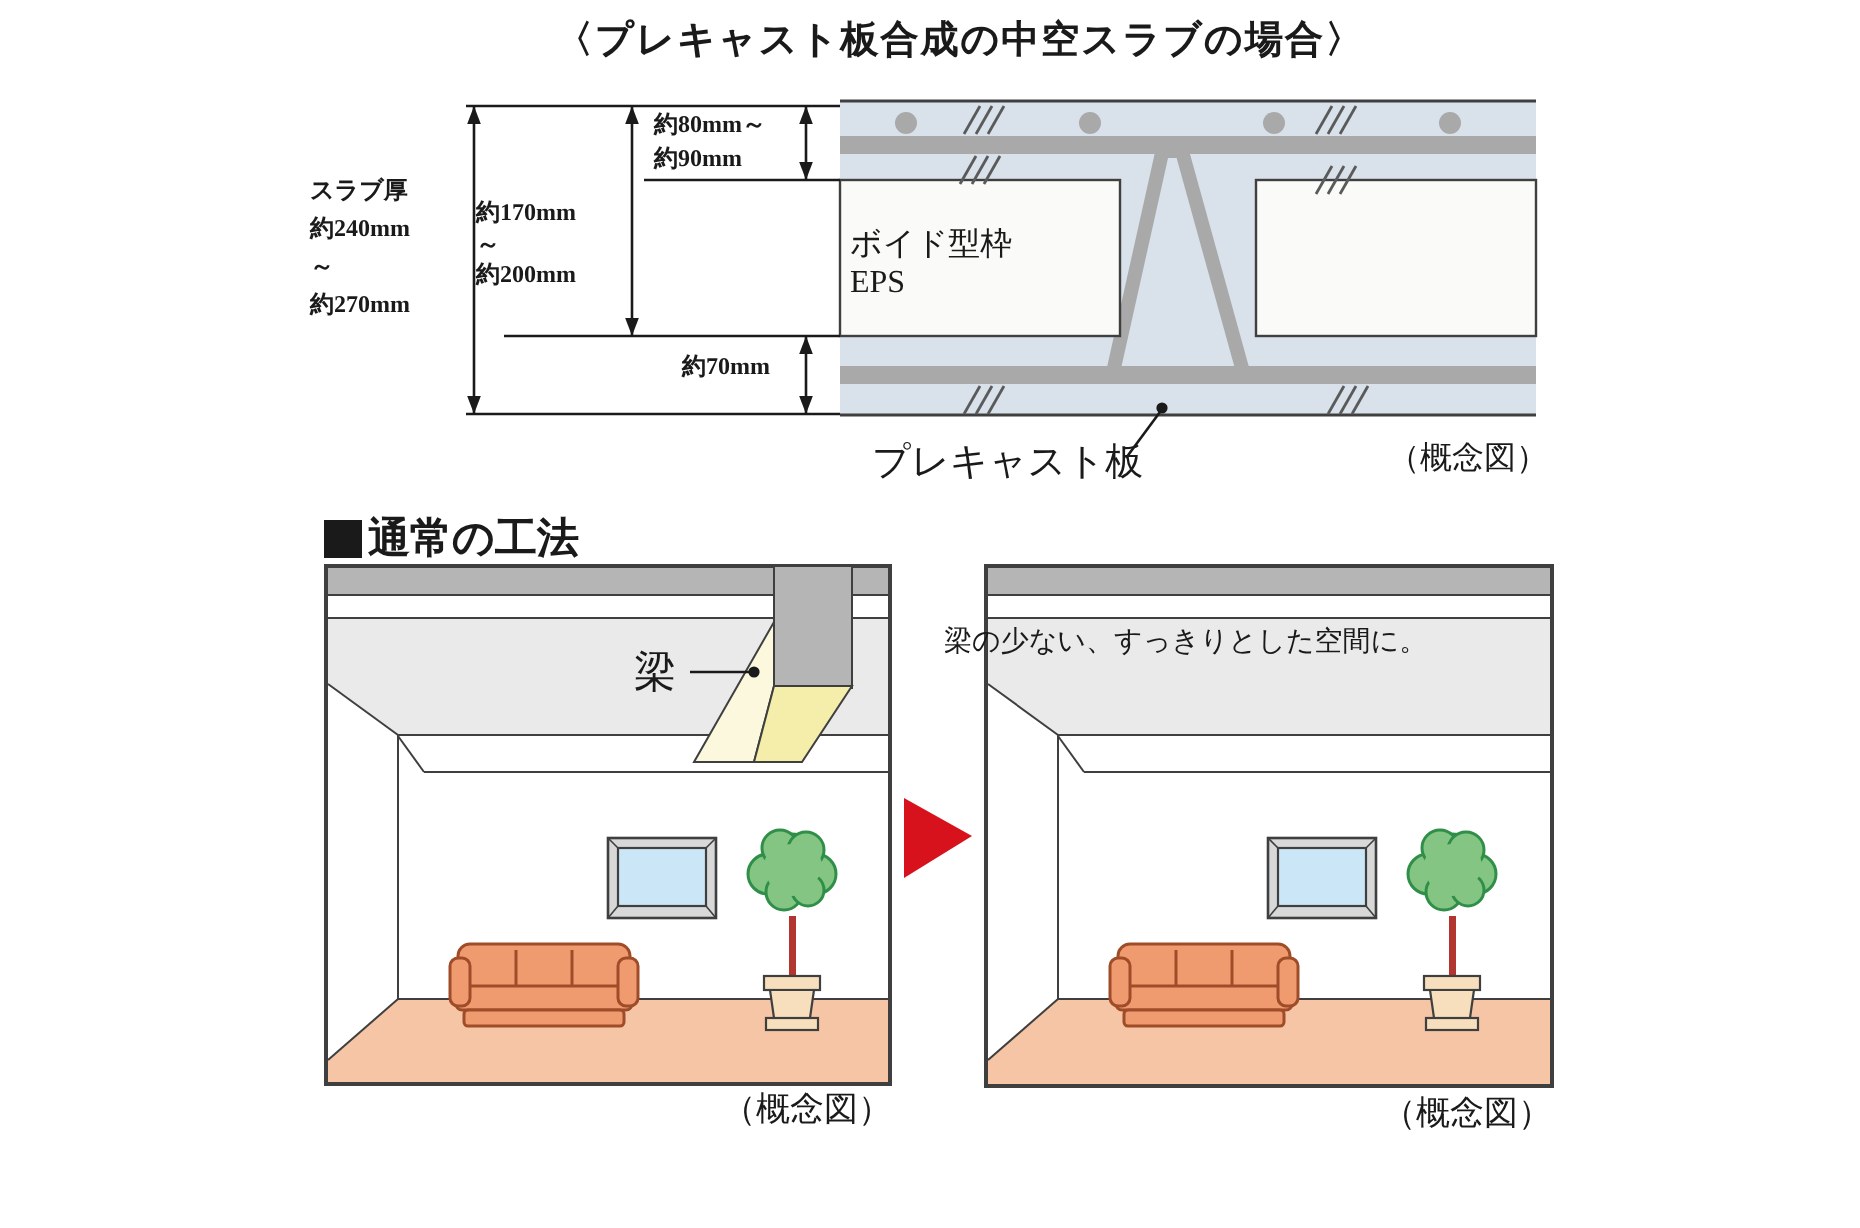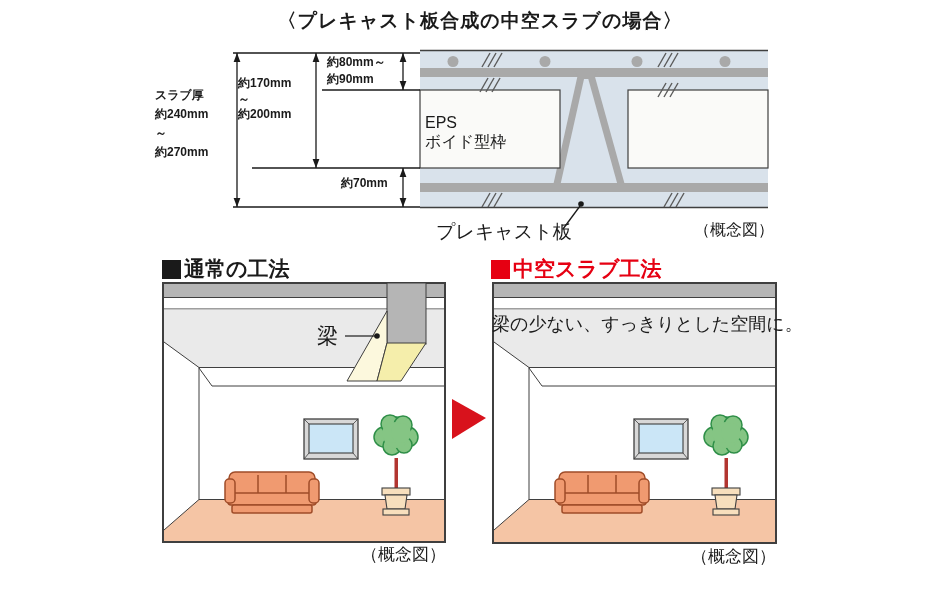--- a/index.html
+++ b/index.html
@@ -1,38 +1,38 @@
 <!DOCTYPE html>
 <html><head>
 <meta charset="utf-8">
 <style>
   html,body{margin:0;padding:0;background:#fff;}
   #canvas{
     position:relative;width:898px;height:614px;background:#ffffff;overflow:hidden;
-    font-family:Liberation Sans, sans-serif;color:#1a1a1a;
+    font-family:Liberation Serif, serif;color:#1a1a1a;
   }
   .lbl{position:absolute;white-space:nowrap;color:#1a1a1a;line-height:1.15;}
   .ctr{text-align:left;}
   #title{left:50px;top:10px;width:860px;text-align:center;font-size:19px;font-weight:bold;letter-spacing:1px;}
   .dim{font-size:12px;font-weight:600;}
   #dim-total{left:155px;top:86px;width:82px;line-height:19px;}
-  #dim-mid{left:238px;top:76px;width:78px;line-height:15.5px;}
+  #dim-mid{left:238px;top:99px;width:78px;line-height:15.5px;}
   #dim-top{left:327px;top:54px;line-height:16.5px;}
   #dim-bottom{left:341px;top:177px;}
   #eps-label{left:425px;top:113px;width:130px;font-size:16px;line-height:19px;}
   #precast-label{left:436px;top:221px;font-size:19px;}
   #caption-top{left:694px;top:221px;font-size:16px;}
   .heading{position:absolute;display:flex;align-items:center;font-size:21px;font-weight:bold;}
   #heading-normal{left:162px;top:255px;}
   #heading-hollow{left:491px;top:255px;color:#e60012;}
   .sq{display:inline-block;width:19px;height:19px;margin-right:3px;flex:0 0 auto;}
   .sq-black{background:#1a1a1a;}
   .sq-red{background:#e60012;}
   #beam-label{left:317px;top:324px;font-size:21px;}
-  #ceiling-note{left:492px;top:314px;font-size:18px;}
+  #ceiling-note{left:472px;top:314px;font-size:14px;}
   .caption{font-size:17px;}
   #caption-normal{left:361px;top:545px;}
   #caption-hollow{left:691px;top:547px;}
   svg{position:absolute;display:block;}
 </style>
 </head>
 <body>
 
 <div id="canvas">
 
@@ -120,33 +120,29 @@
     <div>約170mm</div>
     <div>～</div>
     <div>約200mm</div>
   </div>
   <div class="lbl dim" id="dim-top">
     <div>約80mm～</div>
     <div>約90mm</div>
   </div>
   <div class="lbl dim" id="dim-bottom">約70mm</div>
   <div class="lbl ctr" id="eps-label">
+    <div>ボイド型枠</div>
     <div>EPS</div>
-    <div>ボイド型枠</div>
   </div>
   <div class="lbl" id="precast-label">プレキャスト板</div>
   <div class="lbl" id="caption-top">（概念図）</div>
 
   <div class="heading" id="heading-normal">
     <span class="sq sq-black"></span>
     <span>通常の工法</span>
-  </div>
-  <div class="heading" id="heading-hollow">
-    <span class="sq sq-red"></span>
-    <span>中空スラブ工法</span>
   </div>
 
   <svg style="left:162px;top:282px;" width="284" height="261" viewBox="0 0 284 261">
     <rect x="1" y="1" width="282" height="259" fill="#ffffff" stroke="#3f3f3f" stroke-width="2"></rect>
     <rect x="2" y="2" width="280" height="13.5" fill="#b5b5b5"></rect>
     <line x1="2" y1="15.5" x2="282" y2="15.5" stroke="#3f3f3f" stroke-width="1"></line>
     <line x1="2" y1="27" x2="282" y2="27" stroke="#3f3f3f" stroke-width="1"></line>
     <polygon points="2,27.5 282,27.5 282,85.5 37,85.5 2,60" fill="#eaeaea"></polygon>
     <g stroke="#3f3f3f" stroke-width="1" fill="none">
       <line x1="2" y1="60" x2="37" y2="85.5"></line>

